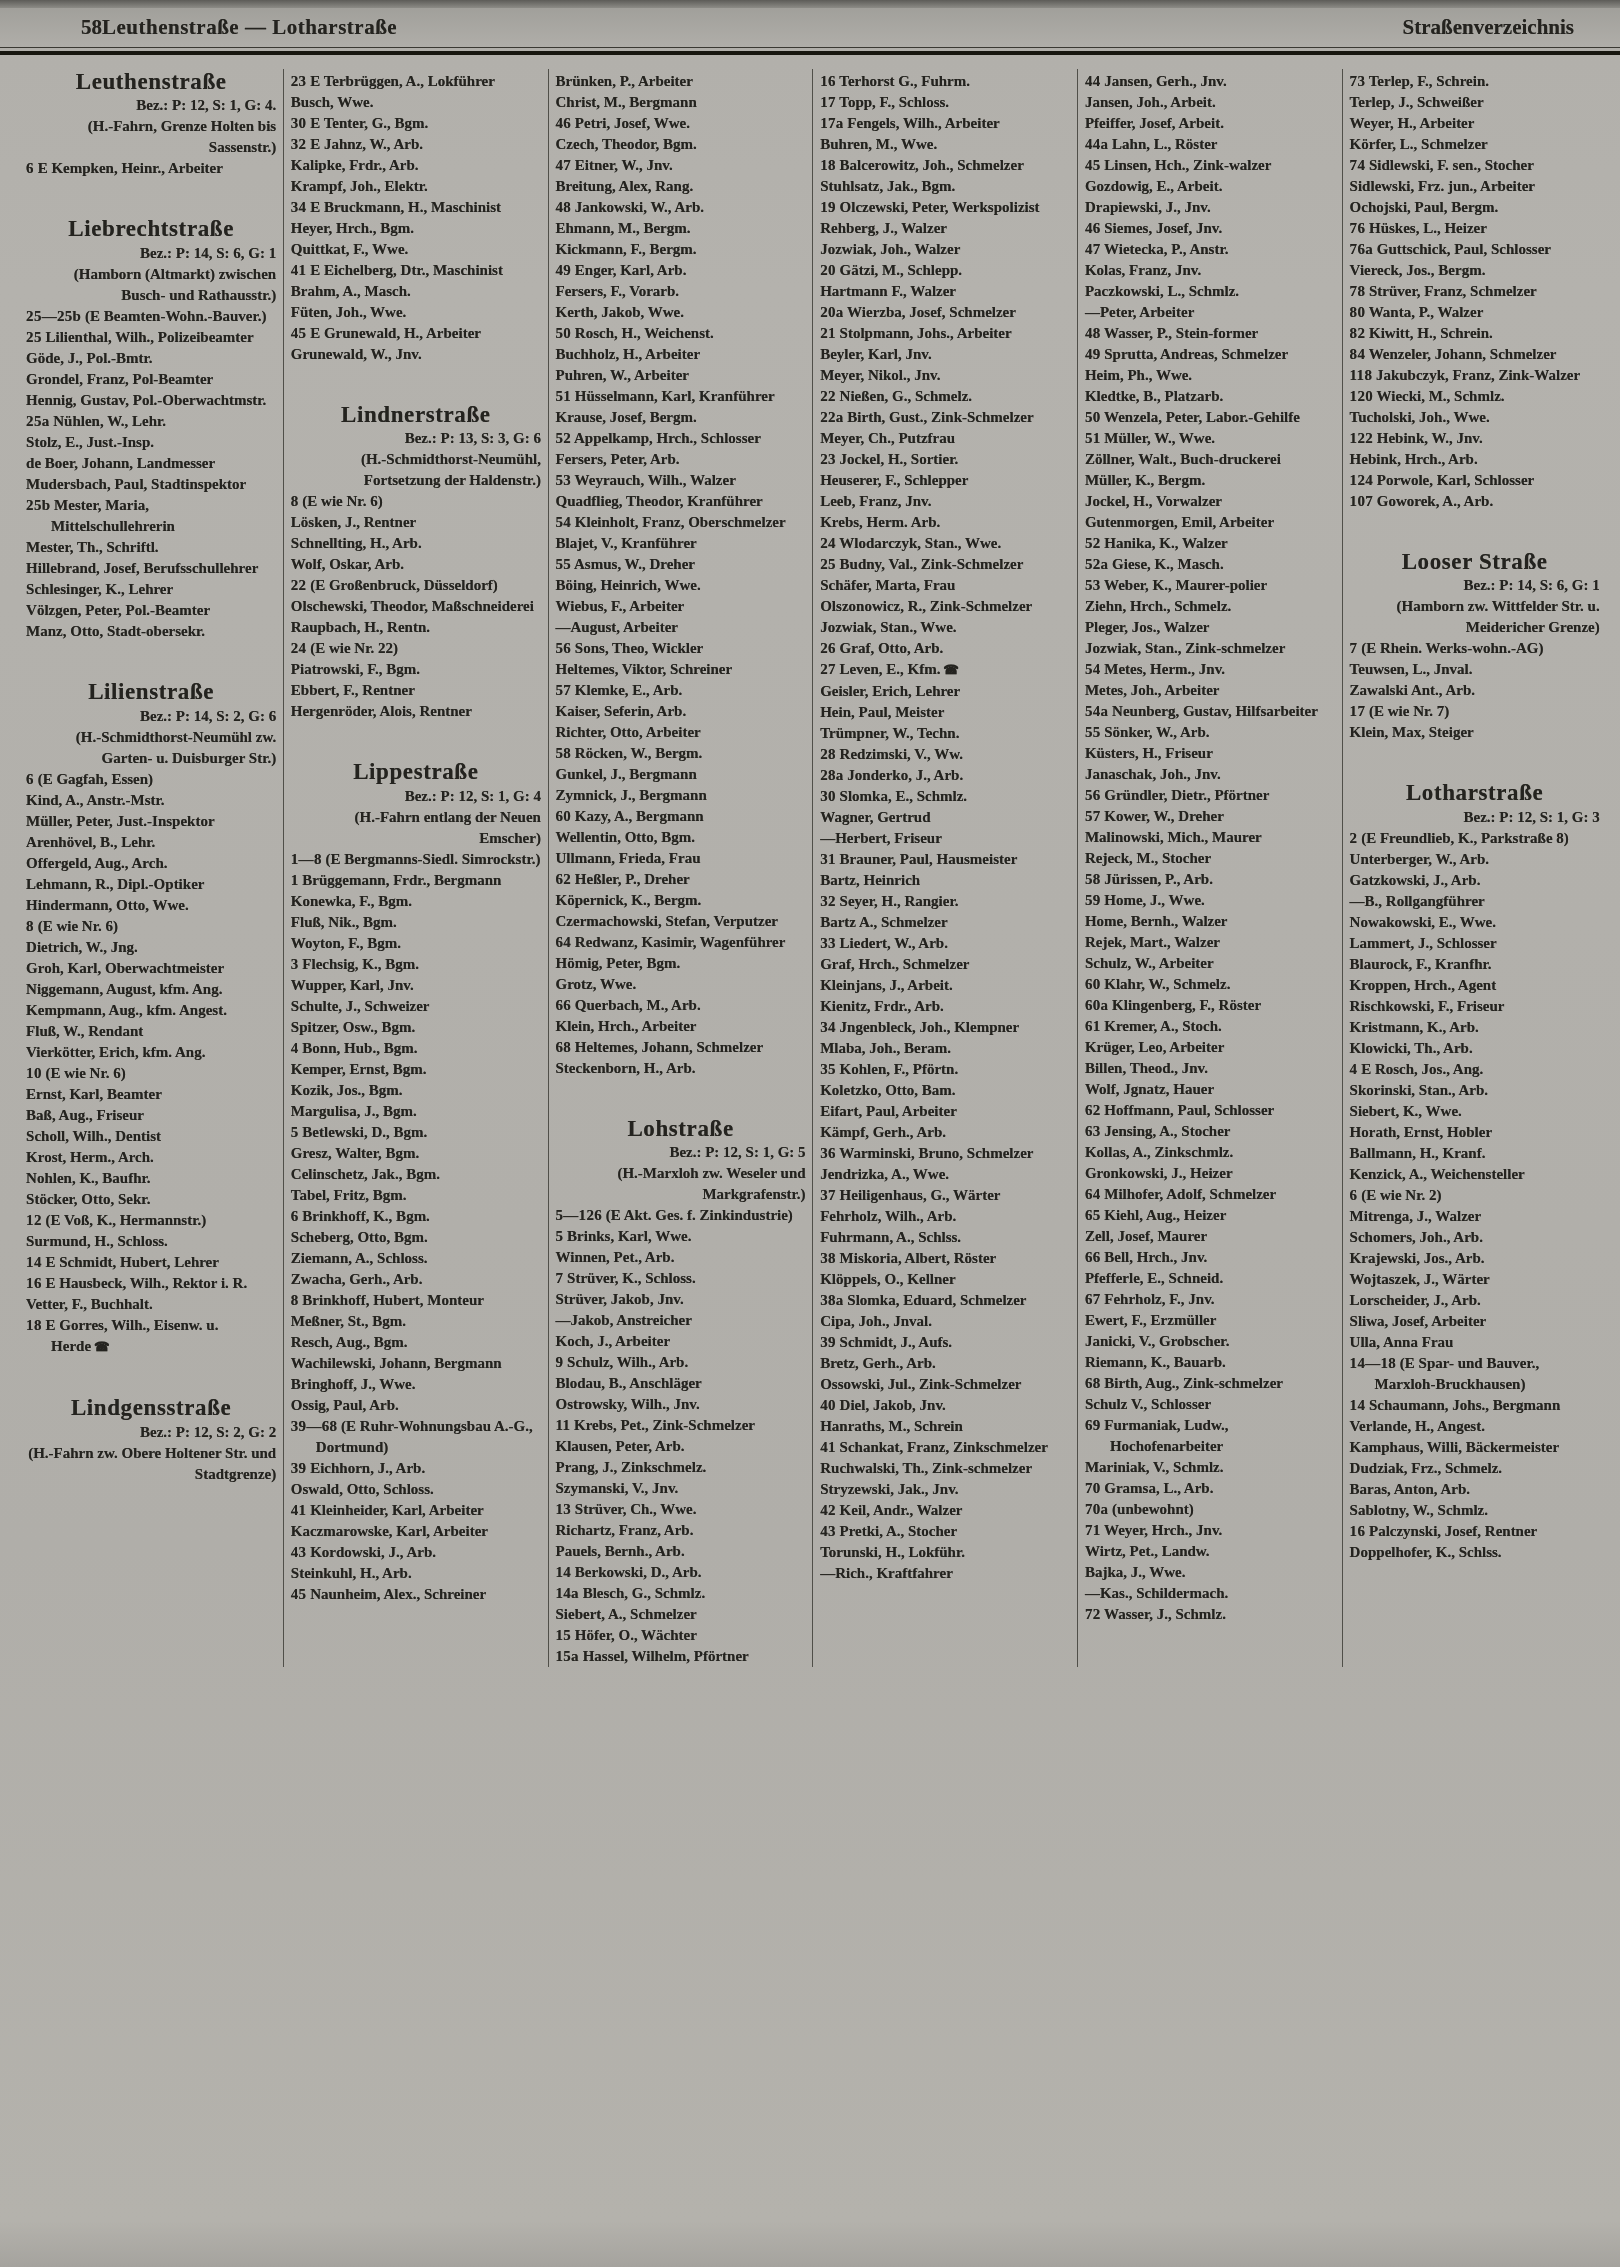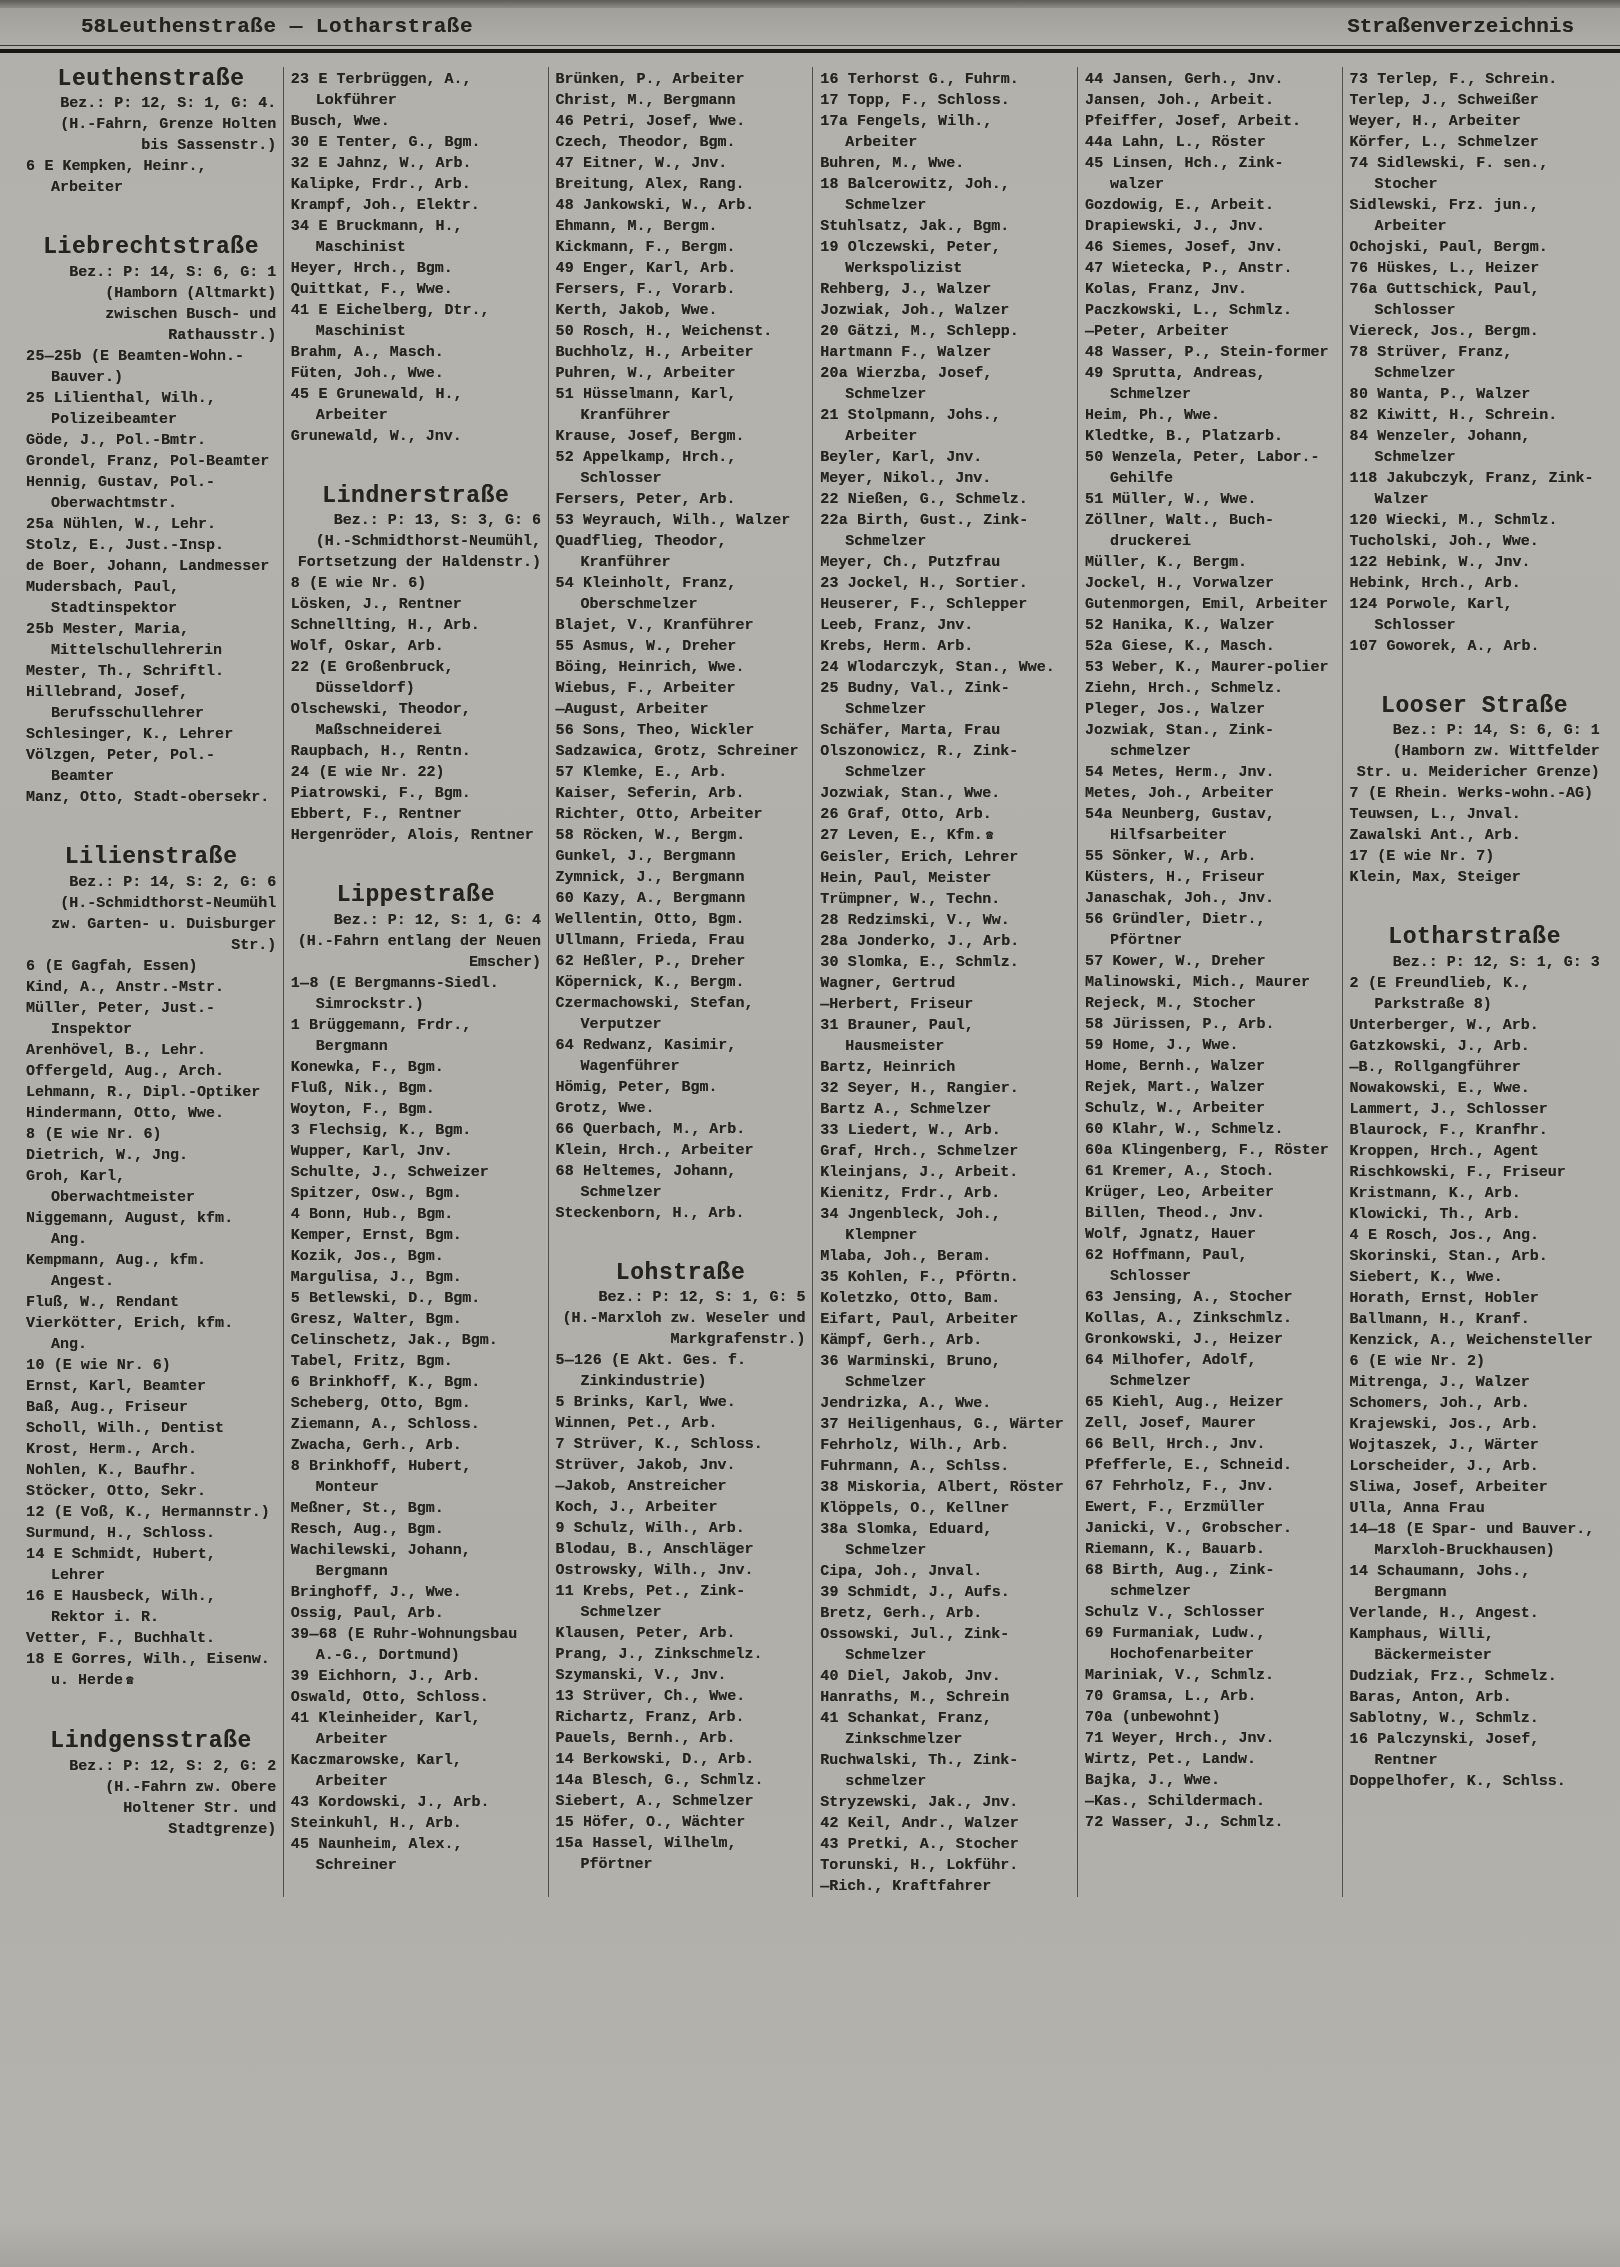--- a/index.html
+++ b/index.html
@@ -1,19 +1,19 @@
 <!DOCTYPE html>
 <html><head>
 <meta charset="utf-8">
 <style>
   html,body{margin:0;padding:0;background:#878682;}
   .page{
     position:relative;width:1620px;height:2267px;overflow:hidden;
     background:linear-gradient(180deg,#9e9d98 0px,#b2b0ab 53px,#b4b2ad 290px,#b0aea9 1545px,#b4b2ac 2221px,#a5a39e 2267px);
-    font-family:Liberation Mono, monospace;font-weight:700;color:#24231f;
+    font-family:Liberation Serif, serif;font-weight:700;color:#24231f;
     text-shadow:0 0 0.5px rgba(35,34,28,.55);
   }
   .scan-top{position:absolute;top:0;left:0;right:0;height:7.7px;background:linear-gradient(180deg,#5d5c58,#8c8b86);}
   .hdr{display:flex;align-items:baseline;padding:15.4px 46px 0 81px;font-size:21px;}
   .hdr-title{flex:1;text-align:left;letter-spacing:0.5px;}
   .rule-thin{margin:6.8px 0 0 0;border-top:1.9px solid #3a3933;}
   .rule-thick{margin:2.9px 0 0 0;border-top:4.8px solid #17160f;}
   .cols{display:flex;padding:5.8px 13.5px 0 19.3px;}
   .col{flex:1;min-width:0;padding:1.9px 6.8px 0 6.8px;}
   .col + .col{border-left:1px solid #504f49;margin-top:8px;}
@@ -189,21 +189,21 @@
         <div class="b-e">Fersers, Peter, Arb.</div>
         <div class="b-e"><span class="num">53</span> Weyrauch, Wilh., Walzer</div>
         <div class="b-e">Quadflieg, Theodor, Kranführer</div>
         <div class="b-e"><span class="num">54</span> Kleinholt, Franz, Oberschmelzer</div>
         <div class="b-e">Blajet, V., Kranführer</div>
         <div class="b-e"><span class="num">55</span> Asmus, W., Dreher</div>
         <div class="b-e">Böing, Heinrich, Wwe.</div>
         <div class="b-e">Wiebus, F., Arbeiter</div>
         <div class="b-e">—August, Arbeiter</div>
         <div class="b-e"><span class="num">56</span> Sons, Theo, Wickler</div>
-        <div class="b-e">Sadzawica, Grotz, Schreiner</div>
+        <div class="b-e">Heltemes, Viktor, Schreiner</div>
         <div class="b-e"><span class="num">57</span> Klemke, E., Arb.</div>
         <div class="b-e">Kaiser, Seferin, Arb.</div>
         <div class="b-e">Richter, Otto, Arbeiter</div>
         <div class="b-e"><span class="num">58</span> Röcken, W., Bergm.</div>
         <div class="b-e">Gunkel, J., Bergmann</div>
         <div class="b-e">Zymnick, J., Bergmann</div>
         <div class="b-e"><span class="num">60</span> Kazy, A., Bergmann</div>
         <div class="b-e">Wellentin, Otto, Bgm.</div>
         <div class="b-e">Ullmann, Frieda, Frau</div>
         <div class="b-e"><span class="num">62</span> Heßler, P., Dreher</div>

